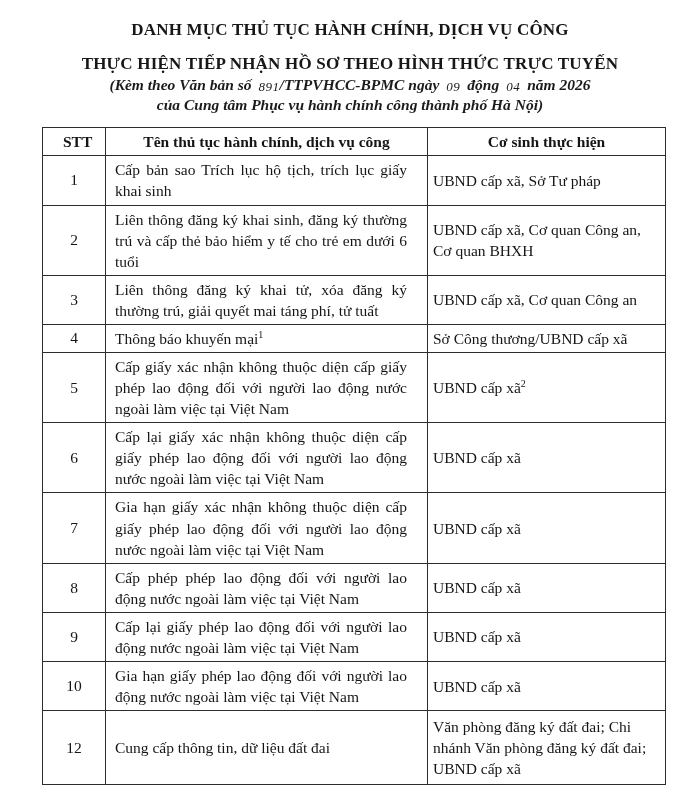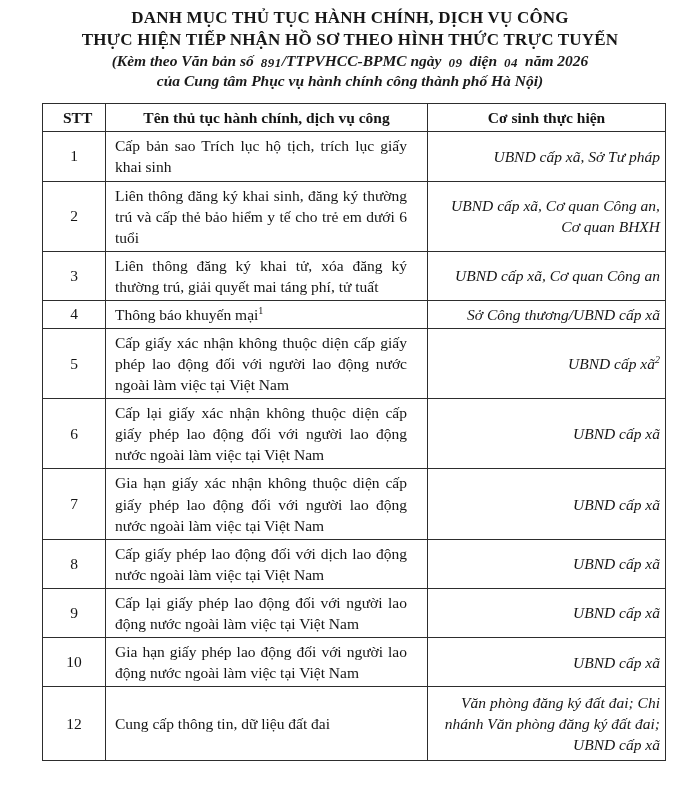--- a/index.html
+++ b/index.html
@@ -12,32 +12,33 @@
   }
   .doc { padding-top: 7px; }
 
   .title-line {
     text-align: center;
     font-weight: bold;
     font-size: 17px;
     line-height: 1.28;
     letter-spacing: 0.2px;
     color: #171717;
+    margin-top: 12px;
   }
   .subtitle-line {
     text-align: center;
     font-weight: bold;
     font-style: italic;
     font-size: 15.5px;
     line-height: 1.35;
     color: #1b1b1b;
   }
   .subtitle-line:first-of-type { margin-top: 2px; }
   .fill-in {
-    font-weight: bold;
+    font-weight: normal;
     font-size: 13px;
     letter-spacing: 0.5px;
     padding: 0 7px;
     position: relative;
     top: 1px;
   }
   .fill-in.tight-right { padding-right: 0; }
 
   table.proc-table {
     border-collapse: collapse;
@@ -63,41 +64,40 @@
   td.cell-stt {
     text-align: center;
     padding: 3px 2px;
   }
   td.cell-name {
     text-align: justify;
     padding: 3px 20px 3px 9px;
     line-height: 1.36;
   }
   td.cell-agency {
-    text-align: right;
+    text-align: left;
     padding: 3px 5px;
     line-height: 1.36;
-    font-style: italic;
   }
   tr.row-tall td { height: 74px; }
   sup {
     font-size: 10px;
     line-height: 0;
     vertical-align: super;
   }
 </style>
 </head>
 <body>
 
 <div class="doc">
 
   <div class="title-line">DANH MỤC THỦ TỤC HÀNH CHÍNH, DỊCH VỤ CÔNG</div>
   <div class="title-line">THỰC HIỆN TIẾP NHẬN HỒ SƠ THEO HÌNH THỨC TRỰC TUYẾN</div>
 
-  <div class="subtitle-line"><span>(Kèm theo Văn bản số</span><span class="fill-in tight-right">891</span><span>/TTPVHCC-BPMC ngày</span><span class="fill-in">09</span><span>diện</span><span class="fill-in">04</span><span>năm 2026</span></div>
+  <div class="subtitle-line"><span>(Kèm theo Văn bản số</span><span class="fill-in tight-right">891</span><span>/TTPVHCC-BPMC ngày</span><span class="fill-in">09</span><span>động</span><span class="fill-in">04</span><span>năm 2026</span></div>
   <div class="subtitle-line">của Cung tâm Phục vụ hành chính công thành phố Hà Nội)</div>
 
   <table class="proc-table">
     <colgroup>
         <col class="c-stt">
         <col class="c-name">
         <col class="c-agency">
       </colgroup>
     <thead>
       <tr>
@@ -137,21 +137,21 @@
         <td class="cell-name"><span>Cấp lại giấy xác nhận không thuộc diện cấp giấy phép lao động đối với người lao động nước ngoài làm việc tại Việt Nam</span></td>
         <td class="cell-agency"><span>UBND cấp xã</span></td>
       </tr>
       <tr>
         <td class="cell-stt">7</td>
         <td class="cell-name"><span>Gia hạn giấy xác nhận không thuộc diện cấp giấy phép lao động đối với người lao động nước ngoài làm việc tại Việt Nam</span></td>
         <td class="cell-agency"><span>UBND cấp xã</span></td>
       </tr>
       <tr>
         <td class="cell-stt">8</td>
-        <td class="cell-name"><span>Cấp giấy phép lao động đối với dịch lao động nước ngoài làm việc tại Việt Nam</span></td>
+        <td class="cell-name"><span>Cấp phép phép lao động đối với người lao động nước ngoài làm việc tại Việt Nam</span></td>
         <td class="cell-agency"><span>UBND cấp xã</span></td>
       </tr>
       <tr>
         <td class="cell-stt">9</td>
         <td class="cell-name"><span>Cấp lại giấy phép lao động đối với người lao động nước ngoài làm việc tại Việt Nam</span></td>
         <td class="cell-agency"><span>UBND cấp xã</span></td>
       </tr>
       <tr>
         <td class="cell-stt">10</td>
         <td class="cell-name"><span>Gia hạn giấy phép lao động đối với người lao động nước ngoài làm việc tại Việt Nam</span></td>

